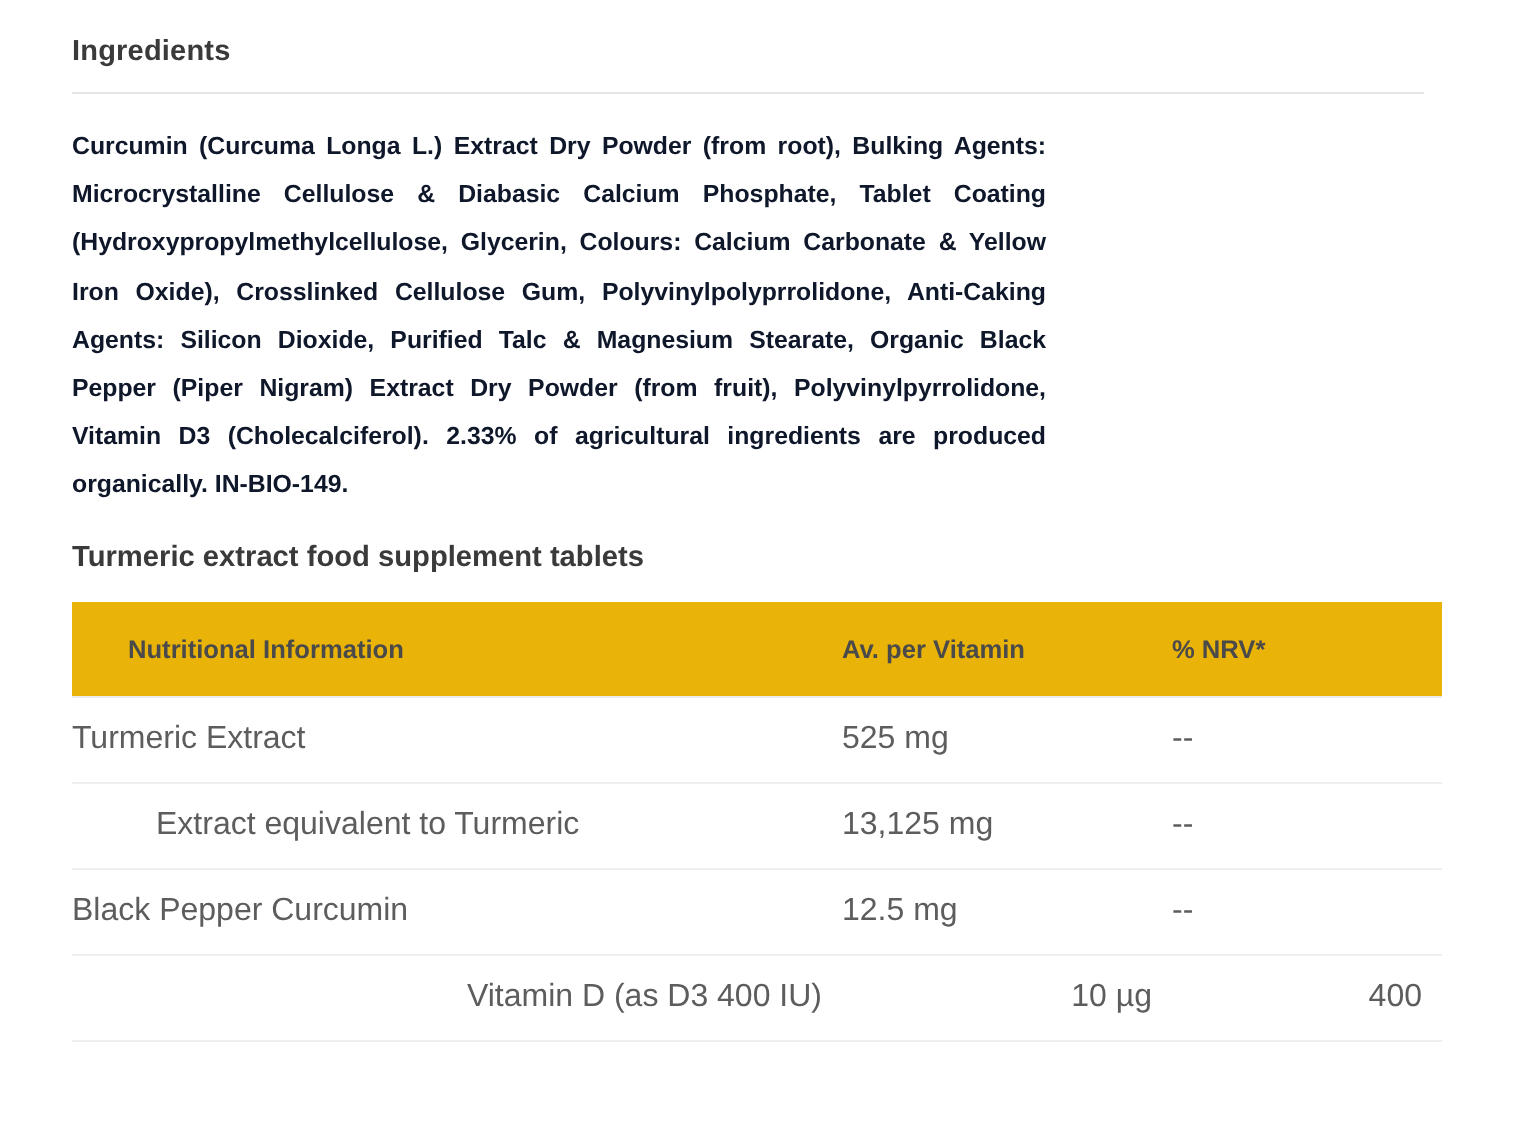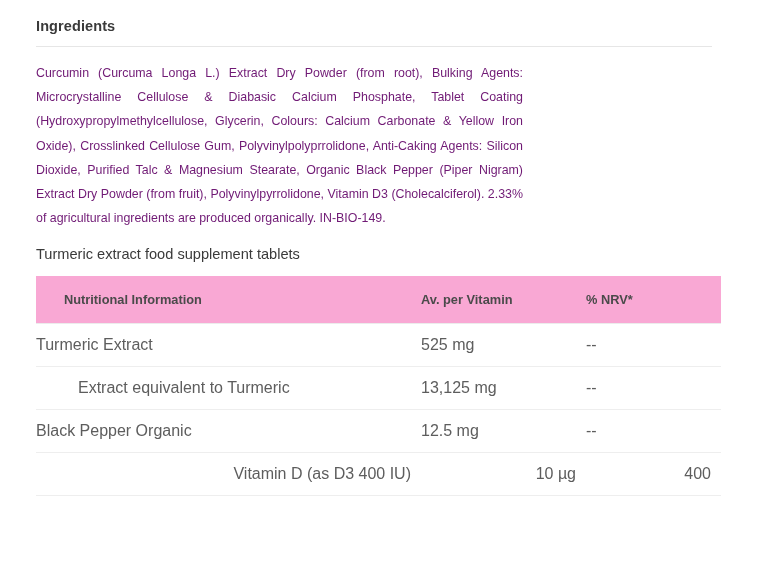--- a/index.html
+++ b/index.html
@@ -29,38 +29,39 @@
     letter-spacing: 0.1px;
   }
   .rule {
     border: 0;
     border-top: 1px solid #e6e6e6;
     margin: 0 0 14px 0;
   }
   .ingredients-text {
     font-size: 12.4px;
     line-height: 1.95;
-    color: #701a75;
+    color: #0f172a;
     text-align: justify;
     margin: 0 0 16px 0;
     max-width: 487px;
+    font-weight: bold;
   }
   .product-title {
     font-size: 14.6px;
-    font-weight: normal;
+    font-weight: bold;
     color: #3a3a3a;
     margin: 0 0 14px 0;
   }
   table.nutri {
     width: 685px;
     border-collapse: collapse;
     font-size: 13px;
   }
   table.nutri thead th {
-    background: #f9a8d4;
+    background: #eab308;
     text-align: left;
     font-weight: bold;
     color: #4a4a4a;
     font-size: 12.8px;
     padding: 16px 10px 16px 0;
     border-bottom: 1px solid #ececec;
   }
   table.nutri thead th.first {
     padding-left: 28px;
   }
@@ -115,21 +116,21 @@
           <td class="name">Turmeric Extract</td>
           <td>525 mg</td>
           <td>--</td>
         </tr>
         <tr>
           <td class="name indent-1">Extract equivalent to Turmeric</td>
           <td>13,125 mg</td>
           <td>--</td>
         </tr>
         <tr>
-          <td class="name">Black Pepper Organic</td>
+          <td class="name">Black Pepper Curcumin</td>
           <td>12.5 mg</td>
           <td>--</td>
         </tr>
         <tr>
           <td class="name">Vitamin D (as D3 400 IU)</td>
           <td>10 µg</td>
           <td>400</td>
         </tr>
       </tbody>
   </table>

